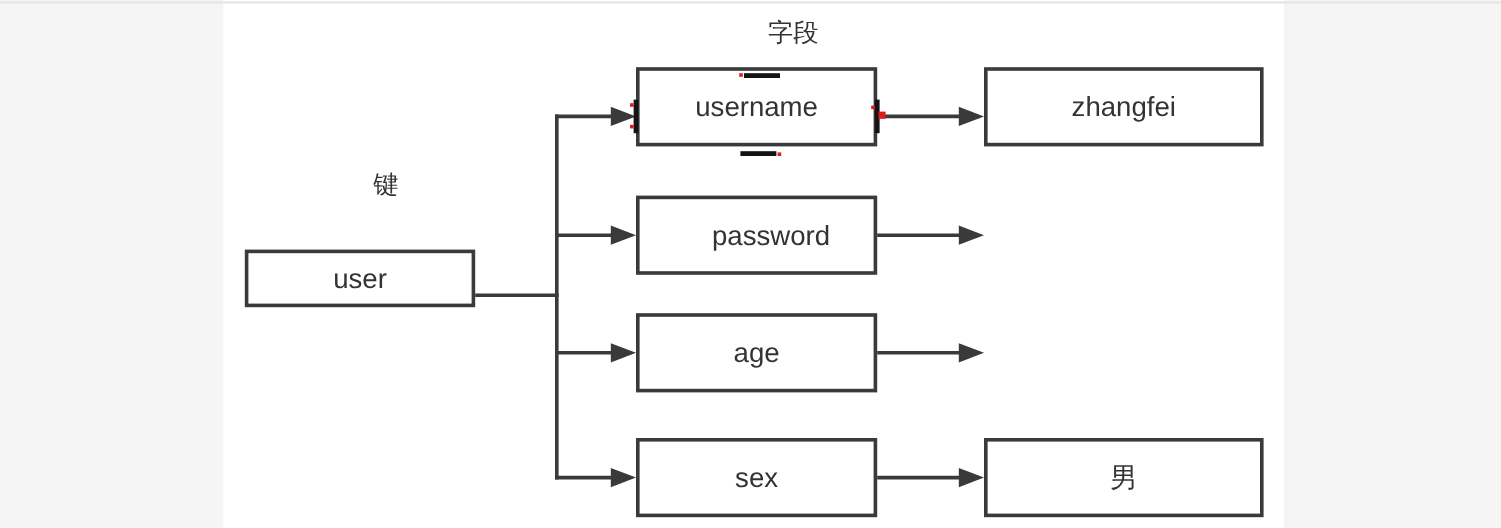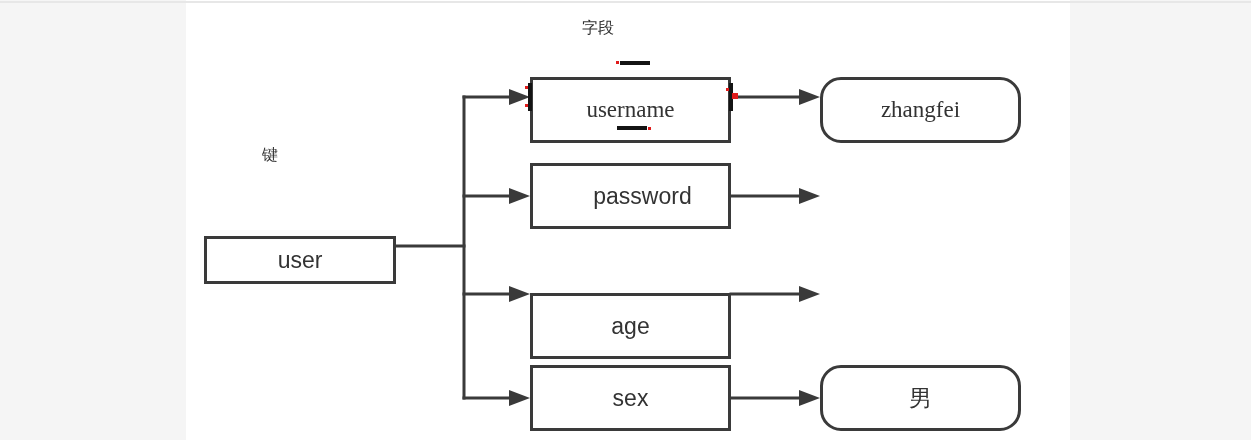--- a/index.html
+++ b/index.html
@@ -25,42 +25,42 @@
   .canvas{
     position:absolute;left:186px;top:0;width:884px;height:440px;
     background:var(--canvas);
   }
   .top-line{
     position:absolute;left:0;top:1px;width:1251px;height:2px;
     background:#e7e7e7;
   }
   .col-header{
     position:absolute;
-    font-size:16px;color:var(--text);
-    text-align:left;line-height:30px;
+    font-size:21px;color:var(--text);
+    text-align:right;line-height:30px;
     white-space:nowrap;
   }
   .hdr-key{left:262px;top:140px;width:70px;}
   .hdr-field{left:582px;top:13px;width:100px;}
   .hdr-value{left:837px;top:13px;width:160px;}
   .node{
     position:absolute;
     box-sizing:border-box;
     border:3px solid var(--box-border);
     background:var(--canvas);
     display:flex;align-items:center;justify-content:center;
     font-size:23px;color:var(--text);
     white-space:nowrap;
   }
-  .key-node{left:204px;top:236px;width:192px;height:48px;}
+  .key-node{left:204px;top:208px;width:192px;height:48px;}
   .field-node{left:530px;width:201px;height:66px;}
-  .value-node{left:820px;width:201px;height:66px;border-radius:21px;}
-  .row-0{top:77px;font-family:Liberation Serif, serif;}
+  .value-node{left:820px;width:233px;height:66px;}
+  .row-0{top:56px;}
   .row-1{top:163px;padding-left:24px;}
-  .row-2{top:261px;margin-top:32px;}
+  .row-2{top:261px;}
   .row-3{top:365px;justify-content:center;}
   .connectors{
     position:absolute;left:0;top:0;width:1251px;height:440px;
     pointer-events:none;
   }
   .connectors path{
     stroke:var(--line);stroke-width:3;fill:none;stroke-linecap:square;
   }
   .connectors polygon{
     fill:var(--line);stroke:none;

